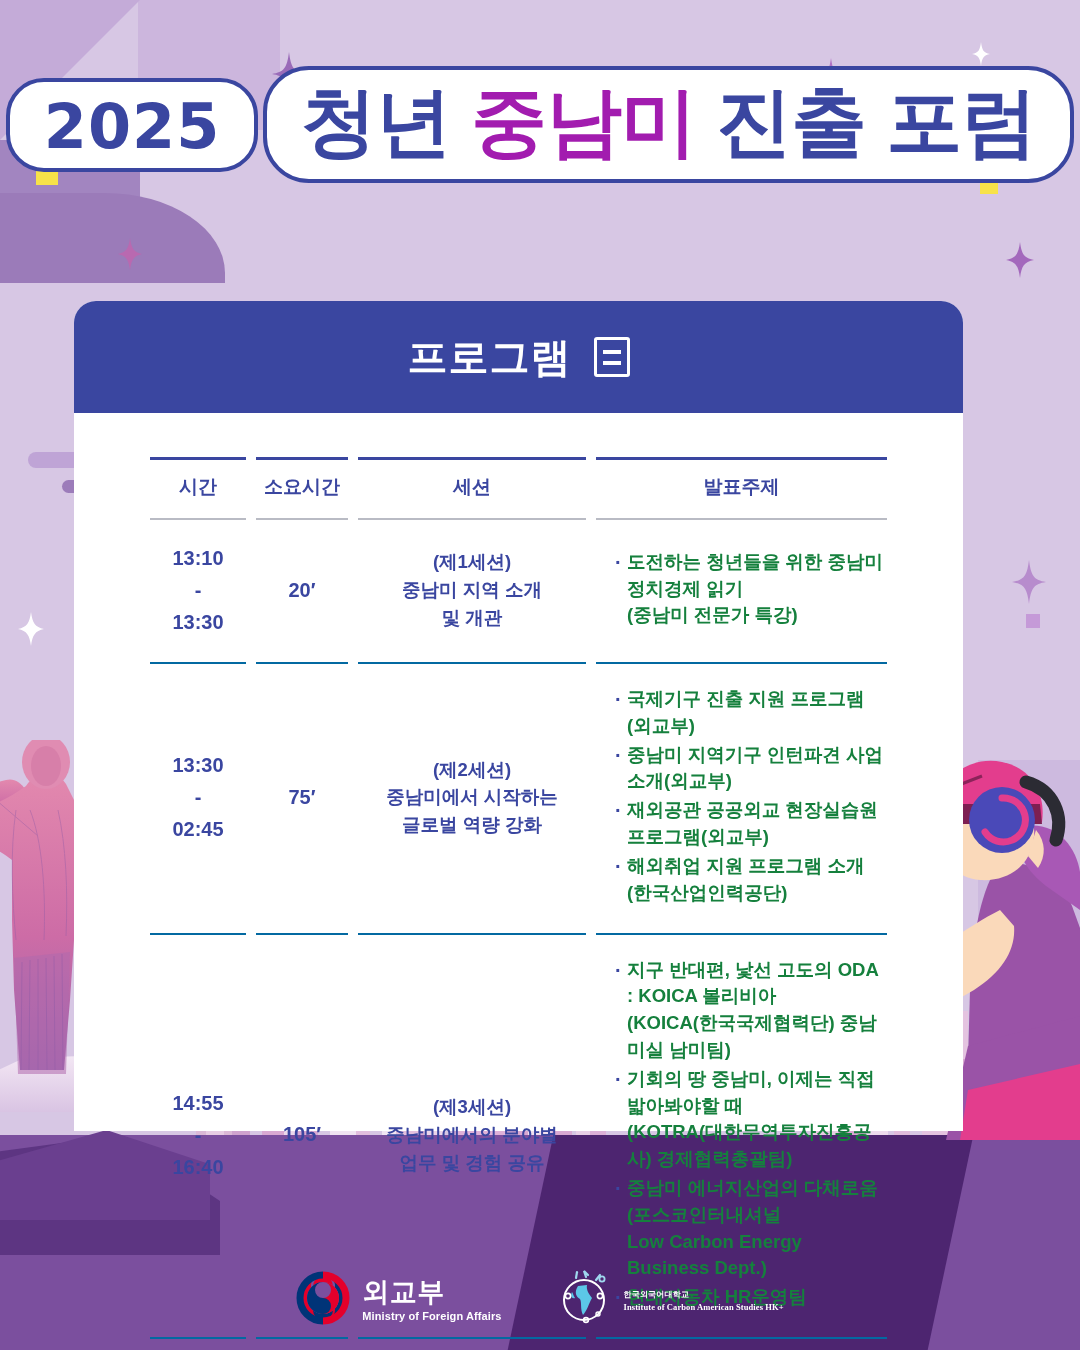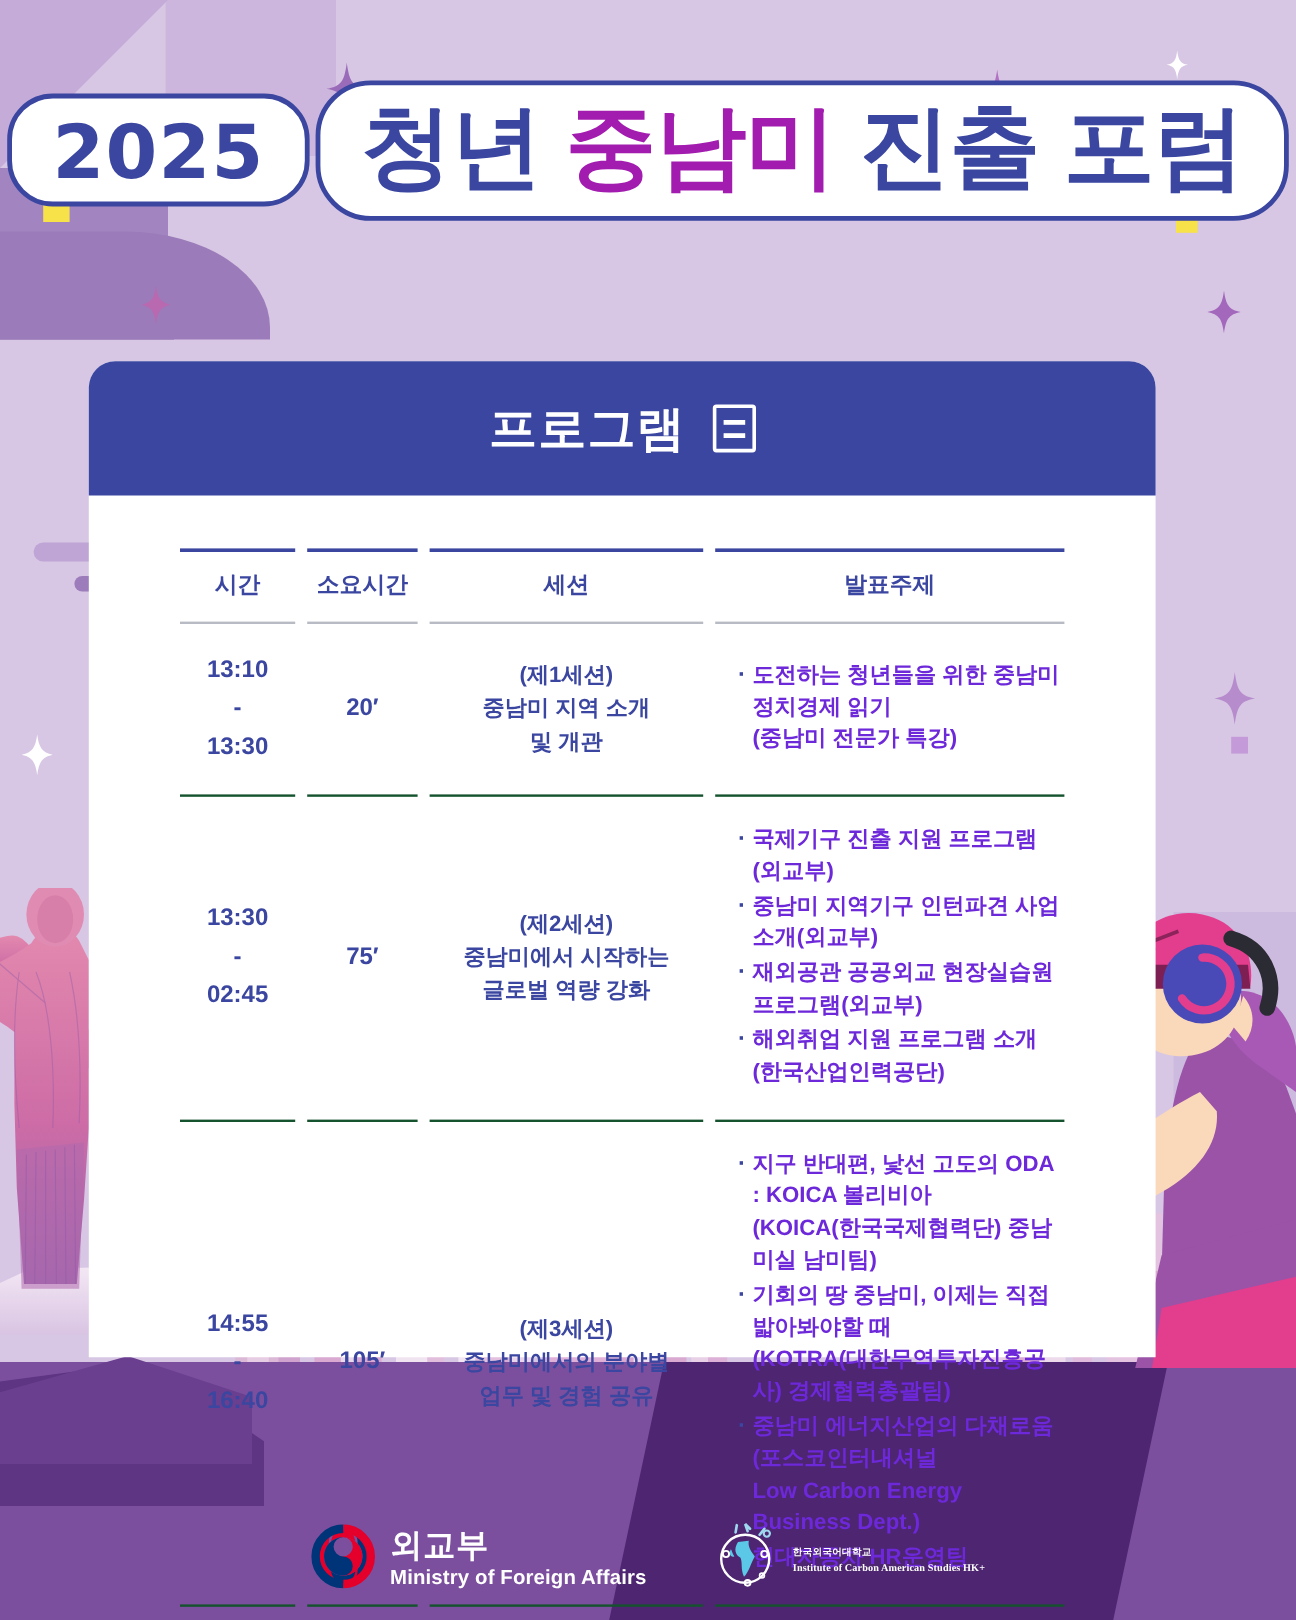--- a/index.html
+++ b/index.html
@@ -125,21 +125,21 @@
     color: #3a46a0; font-size: 19px; font-weight: 700;
     border-top: 3px solid #3a46a0;
     border-bottom: 2px solid #b9bbc4;
     padding: 14px 0 18px;
     vertical-align: middle;
   }
   
   thead th.gap, tbody td.gap { border: none; width: 10px; padding: 0; }
 
   tbody td {
-    border-bottom: 2px solid #14532d;
+    border-bottom: 2px solid #0369a1;
     padding: 22px 0 24px;
     vertical-align: middle;
     color: #3a46a0;
     font-size: 19px;
     font-weight: 700;
   }
   tbody tr:last-child td { border-bottom: 3px solid #3a46a0; }
 
   .col-time  { width: 96px;  text-align: center; }
   .col-dur   { width: 92px;  text-align: center; }
@@ -147,38 +147,38 @@
   .col-topic { text-align: left; padding-left: 18px !important; }
 
   .time-lines { line-height: 1.6; font-size: 20px; }
   .dur { font-size: 20px; }
   .sess-line { line-height: 1.5; font-size: 18.5px; }
 
   .topic-list { list-style: none; }
   .topic-list li {
     position: relative; padding-left: 13px;
     line-height: 1.45; margin-bottom: 2px;
-    font-size: 18.5px; font-weight: 700; color: #6d28d9;
+    font-size: 18.5px; font-weight: 700; color: #15803d;
     white-space: pre-line;
   }
   .topic-list li::before {
     content: "·"; position: absolute; left: 1px; top: -1px;
     font-size: 20px; font-weight: 900; color: #3a46a0;
   }
 
   
   .footer {
     position: absolute; left: 0; bottom: 20px; width: 1080px;
     display: flex; align-items: center; justify-content: center; gap: 54px;
     z-index: 7;
   }
   .logo { display: flex; align-items: center; gap: 12px; }
   .logo-txt { color: #ffffff; }
   .mofa-ko { font-size: 27px; font-weight: 900; letter-spacing: 0.5px; line-height: 1.05; }
-  .mofa-en { font-size: 17px; font-weight: 700; letter-spacing: 0.1px; margin-top: 3px; }
+  .mofa-en { font-size: 11px; font-weight: 700; letter-spacing: 0.1px; margin-top: 3px; }
   .ilas-top { font-size: 8px; font-weight: 700; letter-spacing: 0.2px; }
   .ilas-ko  { font-size: 23px; font-weight: 900; letter-spacing: -0.2px;
               font-family: "Liberation Serif", serif; line-height: 1.15; }
   .ilas-en  { font-size: 8.5px; font-weight: 700; letter-spacing: 0.1px;
               font-family: "Liberation Serif", serif; margin-top: 2px; }
 </style>
 </head>
 <body>
 
 <div class="bg">

